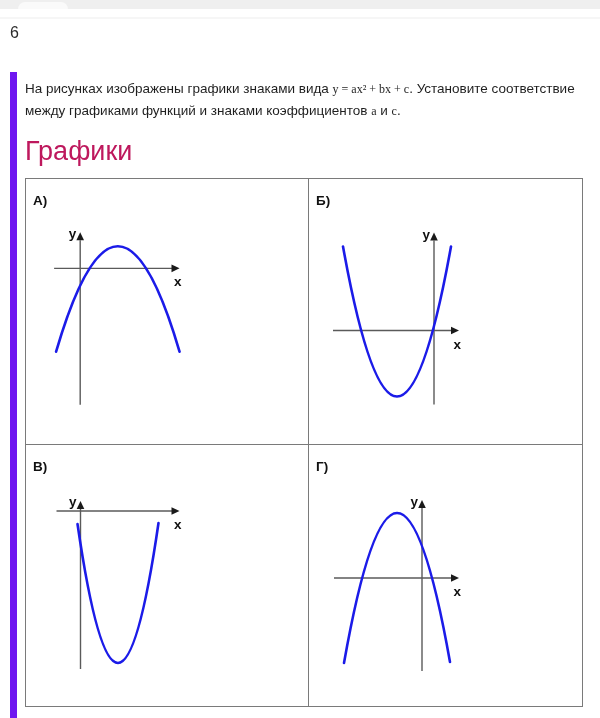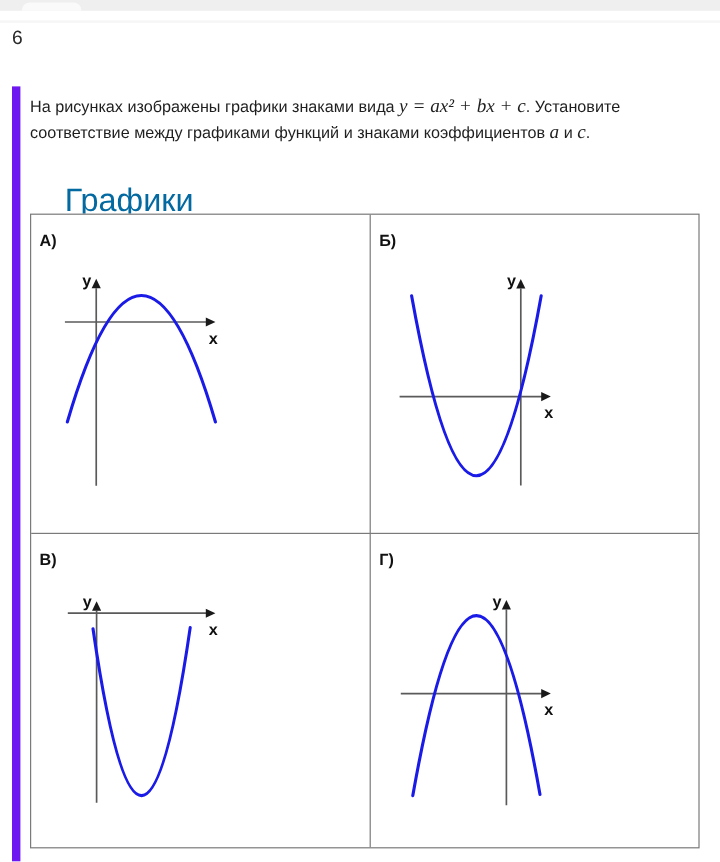--- a/index.html
+++ b/index.html
@@ -37,26 +37,25 @@
   .accent-bar{
     position:absolute;top:72px;left:10px;width:7px;height:646px;
     background:var(--accent);
   }
   .question{
     position:absolute;top:78px;left:25px;width:552px;
     font-size:13.5px;line-height:22px;color:#1f1f1f;
   }
   .math{
     font-family:"Liberation Serif", serif;
-    font-style:italic;
-    font-size:16px;
+    font-size:12px;
   }
   .section-title{
-    position:absolute;top:151px;left:25px;
-    font-size:27px;font-weight:400;color:#0369a1;line-height:32px;margin-left:29px;
+    position:absolute;top:135px;left:25px;
+    font-size:27px;font-weight:400;color:#be185d;line-height:32px;
   }
   .graph-table{
     position:absolute;top:178px;left:25px;width:558px;height:529px;
     border:1.5px solid var(--border);
     display:grid;
     grid-template-columns:283px 1fr;
     grid-template-rows:266px 1fr;
     background:#fff;
   }
   .cell{position:relative;}

